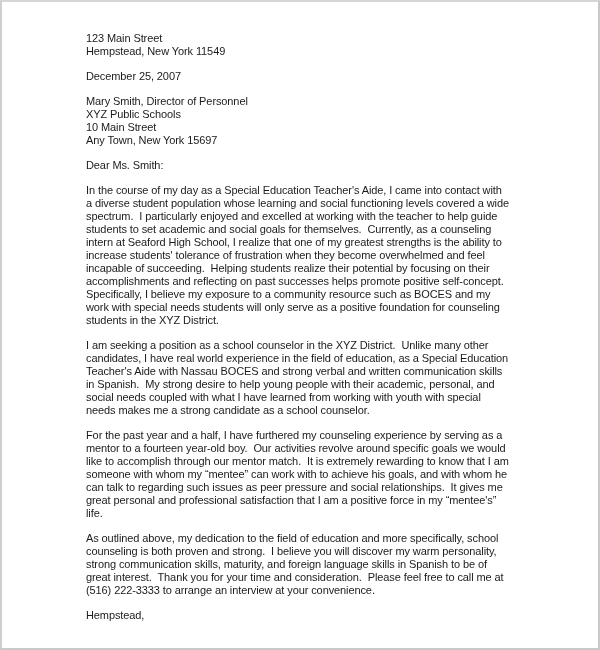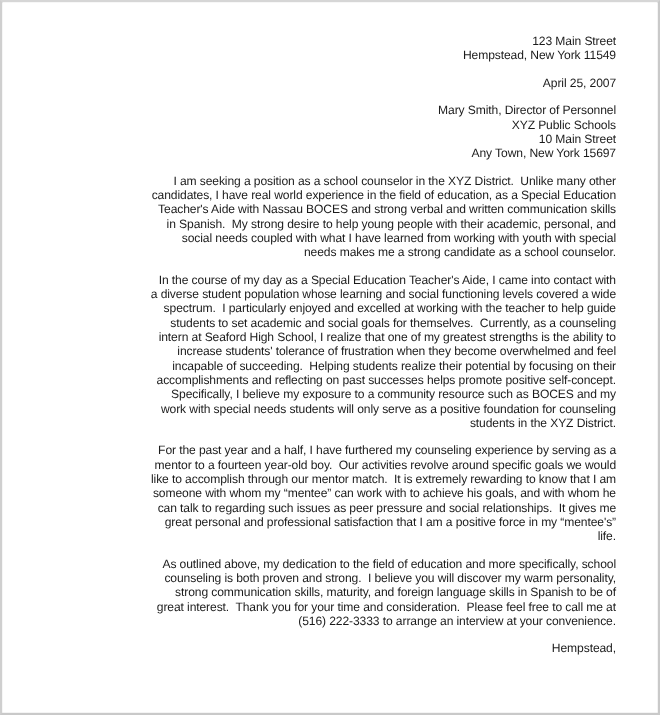--- a/index.html
+++ b/index.html
@@ -22,62 +22,62 @@
     font-size: 11px;
     line-height: 13px;
     color: #1b1b1b;
     letter-spacing: -0.1px;
   }
   .letter {
     position: absolute;
     left: 84px;
     top: 30px;
     width: 474px;
-    text-align: right;
   }
   .block {
     white-space: pre-wrap;
     margin: 0 0 12px 0;
   }
 </style>
 </head>
 <body>
 
 <div class="page">
   <div class="letter">
 
     <div class="block">123 Main Street
 Hempstead, New York 11549</div>
 
-    <div class="block">April 25, 2007</div>
+    <div class="block">December 25, 2007</div>
 
     <div class="block">Mary Smith, Director of Personnel
 XYZ Public Schools
 10 Main Street
 Any Town, New York 15697</div>
 
-
-    <p class="block">I am seeking a position as a school counselor in the XYZ District.  Unlike many other
-candidates, I have real world experience in the field of education, as a Special Education
-Teacher's Aide with Nassau BOCES and strong verbal and written communication skills
-in Spanish.  My strong desire to help young people with their academic, personal, and
-social needs coupled with what I have learned from working with youth with special
-needs makes me a strong candidate as a school counselor.</p>
+    <div class="block">Dear Ms. Smith:</div>
 
     <p class="block">In the course of my day as a Special Education Teacher's Aide, I came into contact with
 a diverse student population whose learning and social functioning levels covered a wide
 spectrum.  I particularly enjoyed and excelled at working with the teacher to help guide
 students to set academic and social goals for themselves.  Currently, as a counseling
 intern at Seaford High School, I realize that one of my greatest strengths is the ability to
 increase students' tolerance of frustration when they become overwhelmed and feel
 incapable of succeeding.  Helping students realize their potential by focusing on their
 accomplishments and reflecting on past successes helps promote positive self-concept.
 Specifically, I believe my exposure to a community resource such as BOCES and my
 work with special needs students will only serve as a positive foundation for counseling
 students in the XYZ District.</p>
+
+    <p class="block">I am seeking a position as a school counselor in the XYZ District.  Unlike many other
+candidates, I have real world experience in the field of education, as a Special Education
+Teacher's Aide with Nassau BOCES and strong verbal and written communication skills
+in Spanish.  My strong desire to help young people with their academic, personal, and
+social needs coupled with what I have learned from working with youth with special
+needs makes me a strong candidate as a school counselor.</p>
 
     <p class="block">For the past year and a half, I have furthered my counseling experience by serving as a
 mentor to a fourteen year-old boy.  Our activities revolve around specific goals we would
 like to accomplish through our mentor match.  It is extremely rewarding to know that I am
 someone with whom my “mentee” can work with to achieve his goals, and with whom he
 can talk to regarding such issues as peer pressure and social relationships.  It gives me
 great personal and professional satisfaction that I am a positive force in my “mentee's”
 life.</p>
 
     <p class="block">As outlined above, my dedication to the field of education and more specifically, school

